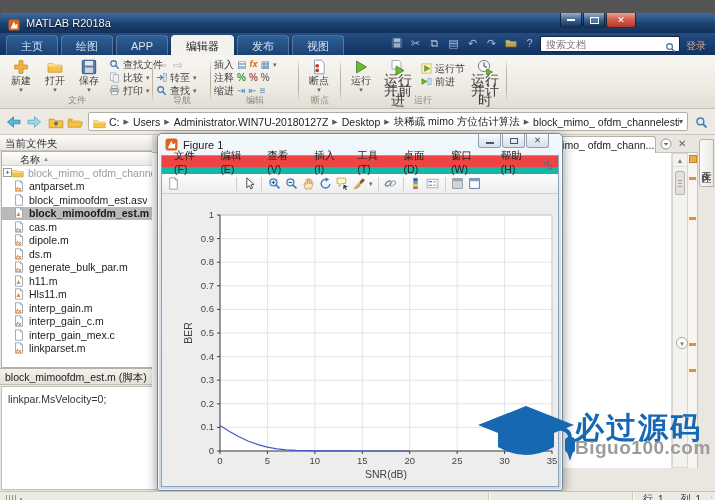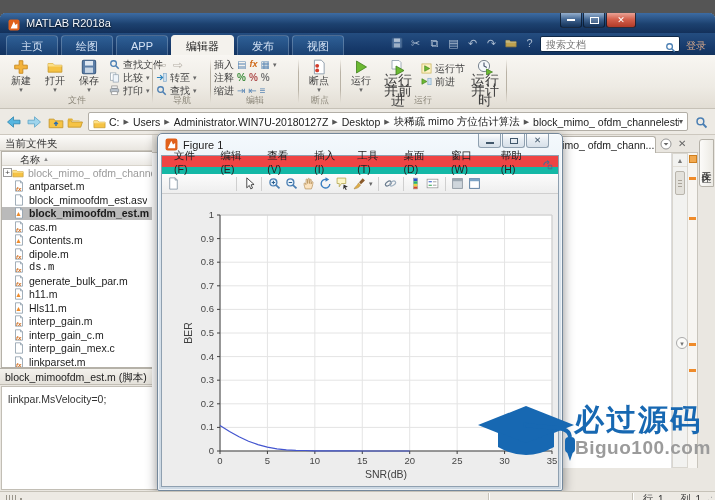--- a/index.html
+++ b/index.html
@@ -130,21 +130,21 @@
     display:flex;align-items:center;padding-left:4px;gap:3px;}
   .tbico{width:14px;height:14px;display:flex;align-items:center;justify-content:center;}
   .tbico svg{width:13px;height:13px;}
   .tbsep{width:1px;height:14px;background:#cfcfcf;margin:0 2px;}
   .plotarea{position:absolute;left:0;right:0;top:39px;bottom:0;background:#ededed;}
   #plot{position:absolute;left:0;top:0;}
   #plot text{font-family:"Liberation Sans","DejaVu Sans",sans-serif;}
   
   .watermark{position:absolute;left:474px;top:384px;width:240px;height:78px;z-index:60;}
   .wm-cap{position:absolute;left:0;top:0;width:104px;height:78px;}
-  .wm-cn{position:absolute;left:100px;top:8px;font-size:30px;font-weight:bold;letter-spacing:2px;line-height:30px;white-space:nowrap;}
+  .wm-cn{position:absolute;left:100px;top:16px;font-size:30px;font-weight:bold;letter-spacing:2px;line-height:30px;white-space:nowrap;}
   .wm-en{position:absolute;left:101px;top:40px;font-size:19px;font-weight:bold;color:#9b9b9b;letter-spacing:0.5px;white-space:nowrap;}
   
   .statusbar{position:absolute;left:0;bottom:7px;width:715px;height:15px;background:#edeae4;border-top:1px solid #c6c2b8;z-index:40;}
   .grip{position:absolute;left:6px;top:3px;display:flex;gap:2px;align-items:center;}
   .grip i{display:block;width:1px;height:8px;background:#9a968c;}
   .grip b{display:block;width:2px;height:2px;background:#9a968c;margin-left:2px;}
   .st-seg1{position:absolute;left:488px;top:1px;bottom:1px;width:144px;border-left:1px solid #c6c2b8;box-shadow:inset 1px 0 0 #fff;}
   .st-seg2{position:absolute;left:632px;top:1px;bottom:1px;right:14px;border-left:1px solid #c6c2b8;box-shadow:inset 1px 0 0 #fff;
     font-size:10px;color:#333;display:flex;align-items:center;gap:5px;padding-left:10px;}
   .st-resize{position:absolute;right:2px;bottom:1px;font-size:9px;color:#aaa;}
@@ -491,38 +491,30 @@
                 <path d="M2.5,.8 L7.5,.8 L9.5,2.8 L9.5,11.2 L2.5,11.2 Z" fill="#fff" stroke="#8a9aa8" stroke-width=".8"></path>
                 <path d="M7.5,.8 L7.5,2.8 L9.5,2.8" fill="none" stroke="#8a9aa8" stroke-width=".8"></path>
               </svg><span style="position:relative;left:-9px;top:-1px;font-size:6px;font-style:italic;font-weight:bold;color:#d06a1a;">fx</span></span>
             <span style="overflow: hidden; text-overflow: ellipsis;">cas.m</span>
           </div>
           <div class="frow">
             <span class="fsp"></span>
             <span class="fico"><svg viewBox="0 0 12 12">
                 <path d="M2.5,.8 L7.5,.8 L9.5,2.8 L9.5,11.2 L2.5,11.2 Z" fill="#fff" stroke="#8a9aa8" stroke-width=".8"></path>
                 <path d="M7.5,.8 L7.5,2.8 L9.5,2.8" fill="none" stroke="#8a9aa8" stroke-width=".8"></path>
-              </svg><span style="position:relative;left:-10px;top:-3px;font-size:7px;color:#ef8b2a;">▲</span></span>
-            <span style="overflow: hidden; text-overflow: ellipsis;">Contents.m</span>
-          </div>
-          <div class="frow">
-            <span class="fsp"></span>
-            <span class="fico"><svg viewBox="0 0 12 12">
-                <path d="M2.5,.8 L7.5,.8 L9.5,2.8 L9.5,11.2 L2.5,11.2 Z" fill="#fff" stroke="#8a9aa8" stroke-width=".8"></path>
-                <path d="M7.5,.8 L7.5,2.8 L9.5,2.8" fill="none" stroke="#8a9aa8" stroke-width=".8"></path>
               </svg><span style="position:relative;left:-9px;top:-1px;font-size:6px;font-style:italic;font-weight:bold;color:#d06a1a;">fx</span></span>
             <span style="overflow: hidden; text-overflow: ellipsis;">dipole.m</span>
           </div>
           <div class="frow">
             <span class="fsp"></span>
             <span class="fico"><svg viewBox="0 0 12 12">
                 <path d="M2.5,.8 L7.5,.8 L9.5,2.8 L9.5,11.2 L2.5,11.2 Z" fill="#fff" stroke="#8a9aa8" stroke-width=".8"></path>
                 <path d="M7.5,.8 L7.5,2.8 L9.5,2.8" fill="none" stroke="#8a9aa8" stroke-width=".8"></path>
               </svg><span style="position:relative;left:-9px;top:-1px;font-size:6px;font-style:italic;font-weight:bold;color:#d06a1a;">fx</span></span>
-            <span style="overflow: hidden; text-overflow: ellipsis; font-family: Liberation Mono, monospace;">ds.m</span>
+            <span style="overflow: hidden; text-overflow: ellipsis;">ds.m</span>
           </div>
           <div class="frow">
             <span class="fsp"></span>
             <span class="fico"><svg viewBox="0 0 12 12">
                 <path d="M2.5,.8 L7.5,.8 L9.5,2.8 L9.5,11.2 L2.5,11.2 Z" fill="#fff" stroke="#8a9aa8" stroke-width=".8"></path>
                 <path d="M7.5,.8 L7.5,2.8 L9.5,2.8" fill="none" stroke="#8a9aa8" stroke-width=".8"></path>
               </svg><span style="position:relative;left:-9px;top:-1px;font-size:6px;font-style:italic;font-weight:bold;color:#d06a1a;">fx</span></span>
             <span style="overflow: hidden; text-overflow: ellipsis;">generate_bulk_par.m</span>
           </div>
           <div class="frow">

